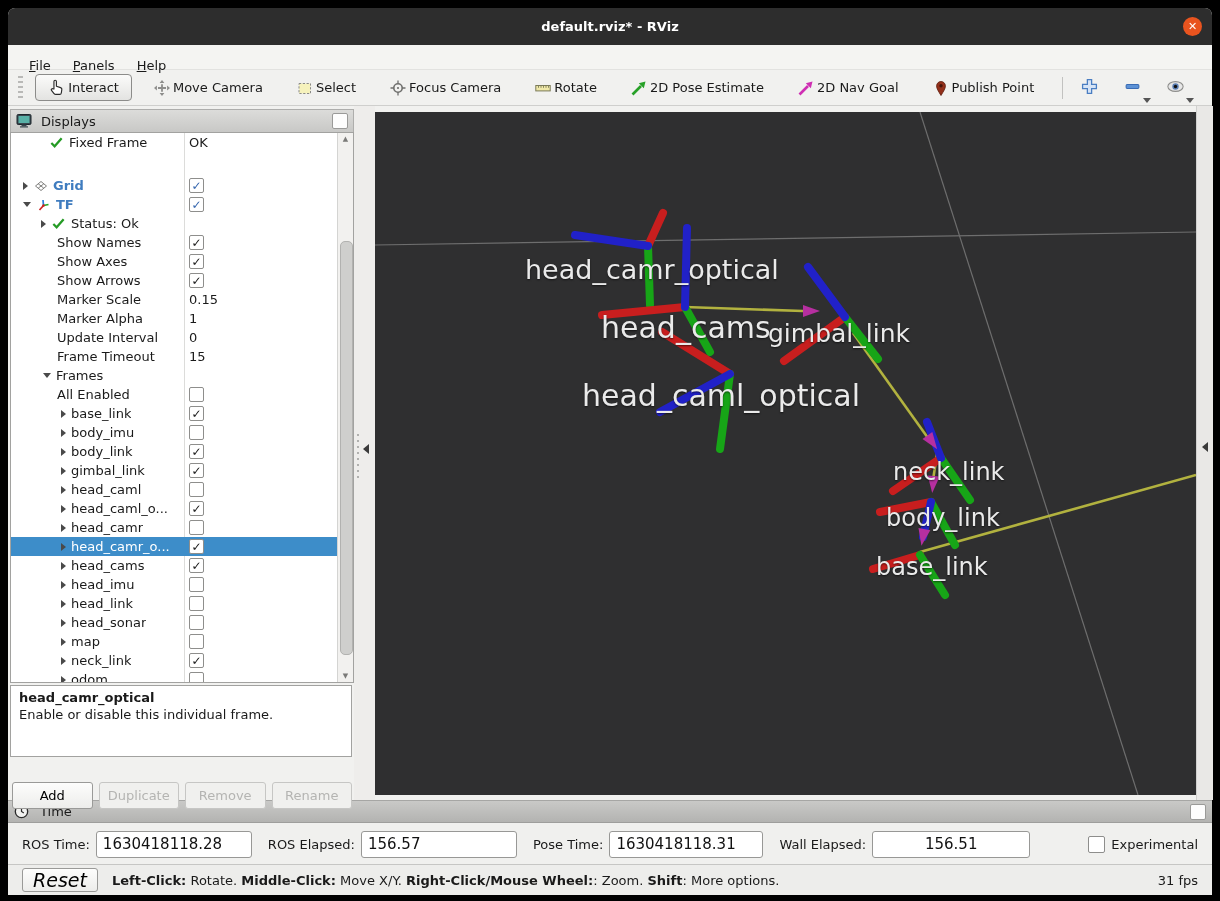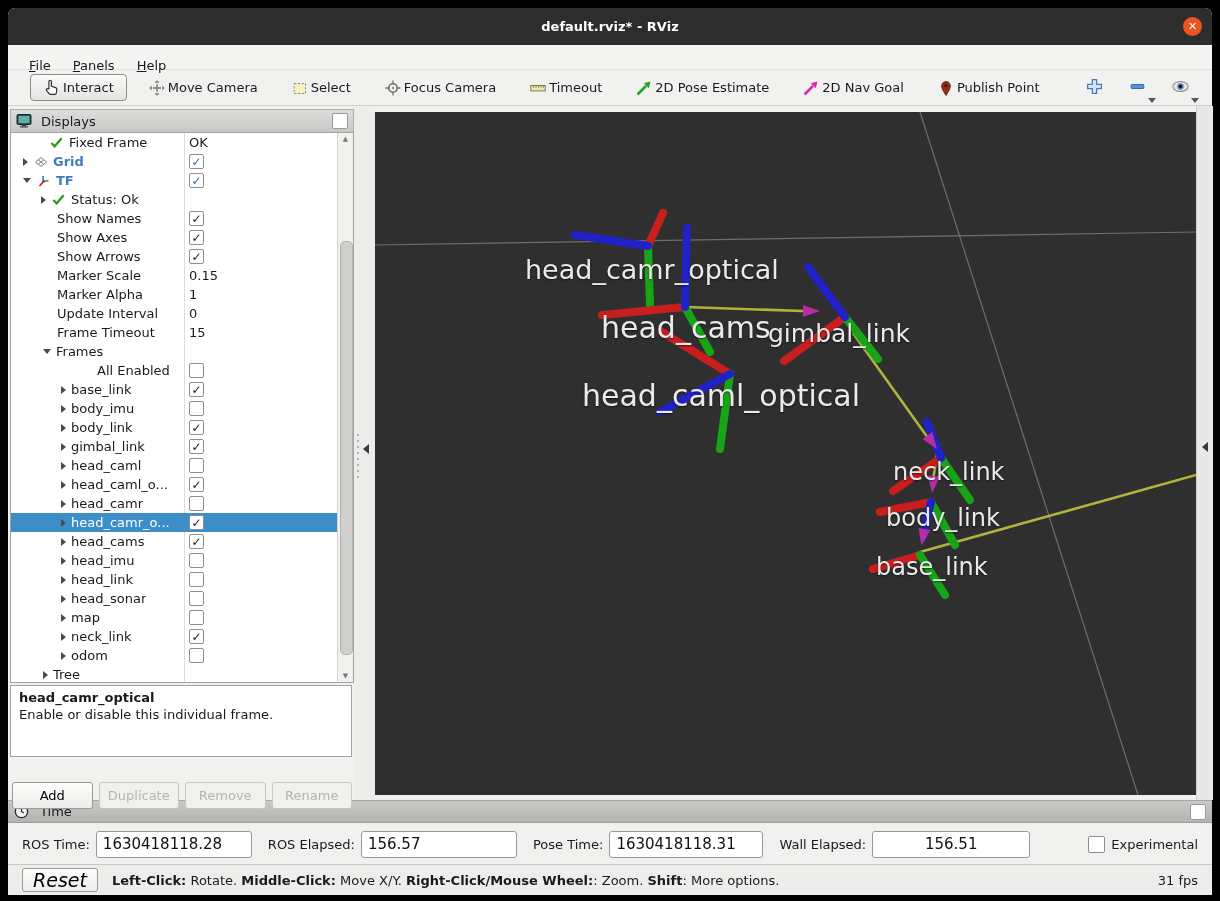--- a/index.html
+++ b/index.html
@@ -136,21 +136,21 @@
         </span>
         <span>Focus Camera</span>
       </div>
       <div class="tool-btn">
         <span>
           <svg viewBox="0 0 16 16" width="16" height="16">
             <rect x=".8" y="5.5" width="14.4" height="5.4" fill="#efe8a8" stroke="#7a7a58"></rect>
             <path d="M3.5 5.5v2.3M6 5.5v2.3M8.5 5.5v2.3M11 5.5v2.3M13.5 5.5v2.3" stroke="#7a7a58" stroke-width=".9" fill="none"></path>
           </svg>
         </span>
-        <span>Timeout</span>
+        <span>Rotate</span>
       </div>
       <div class="tool-btn">
         <span>
           <svg viewBox="0 0 16 16" width="16" height="16">
             <path d="M1.5 14.5L10 6" stroke="#27a127" stroke-width="2.6"></path>
             <path d="M14.5 1.5l-1.7 6.7-5-5z" fill="#27a127"></path>
           </svg>
         </span>
         <span>2D Pose Estimate</span>
       </div>
@@ -205,21 +205,21 @@
         <div id="tree-rows">
             <div class="tree-row" style="padding-left: 38px;">
               <span class="row-icon">
                 <svg viewBox="0 0 16 16" width="15" height="15">
                   <path d="M2.5 8.5L6 12l7.5-8.5" stroke="#259b25" stroke-width="2.4" fill="none"></path>
                 </svg>
               </span>
               <span class="row-label">Fixed Frame</span>
               <span class="row-val">OK</span>
             </div>
-            <div class="tree-row" style="padding-left: 12px;">
+            <div class="tree-row" style="padding-left: 12px; margin-top: 24px;">
               <span class="exp r"></span>
               <span class="row-icon">
                 <svg viewBox="0 0 16 16" width="16" height="16" fill="none" stroke="#7d7d7b" stroke-width="1">
                   <path d="M8 3.5L13.5 8 8 12.5 2.5 8z"></path>
                   <path d="M5.2 5.8l5.6 4.4M10.8 5.8L5.2 10.2"></path>
                 </svg>
               </span>
               <span class="row-label bb">Grid</span>
               <span class="row-val">
                 <span class="cb blue">✓</span>
@@ -280,21 +280,21 @@
               <span class="row-val">0</span>
             </div>
             <div class="tree-row" style="padding-left: 46px;">
               <span class="row-label">Frame Timeout</span>
               <span class="row-val">15</span>
             </div>
             <div class="tree-row" style="padding-left: 32px;">
               <span class="exp d"></span>
               <span class="row-label">Frames</span>
             </div>
-            <div class="tree-row" style="padding-left: 86px;">
+            <div class="tree-row" style="padding-left: 46px;">
               <span class="row-label">All Enabled</span>
               <span class="row-val">
                 <span class="cb"></span>
               </span>
             </div>
             <div class="tree-row" style="padding-left: 50px;">
               <span class="exp r"></span>
               <span class="row-label">base_link</span>
               <span class="row-val">
                 <span class="cb">✓</span>

